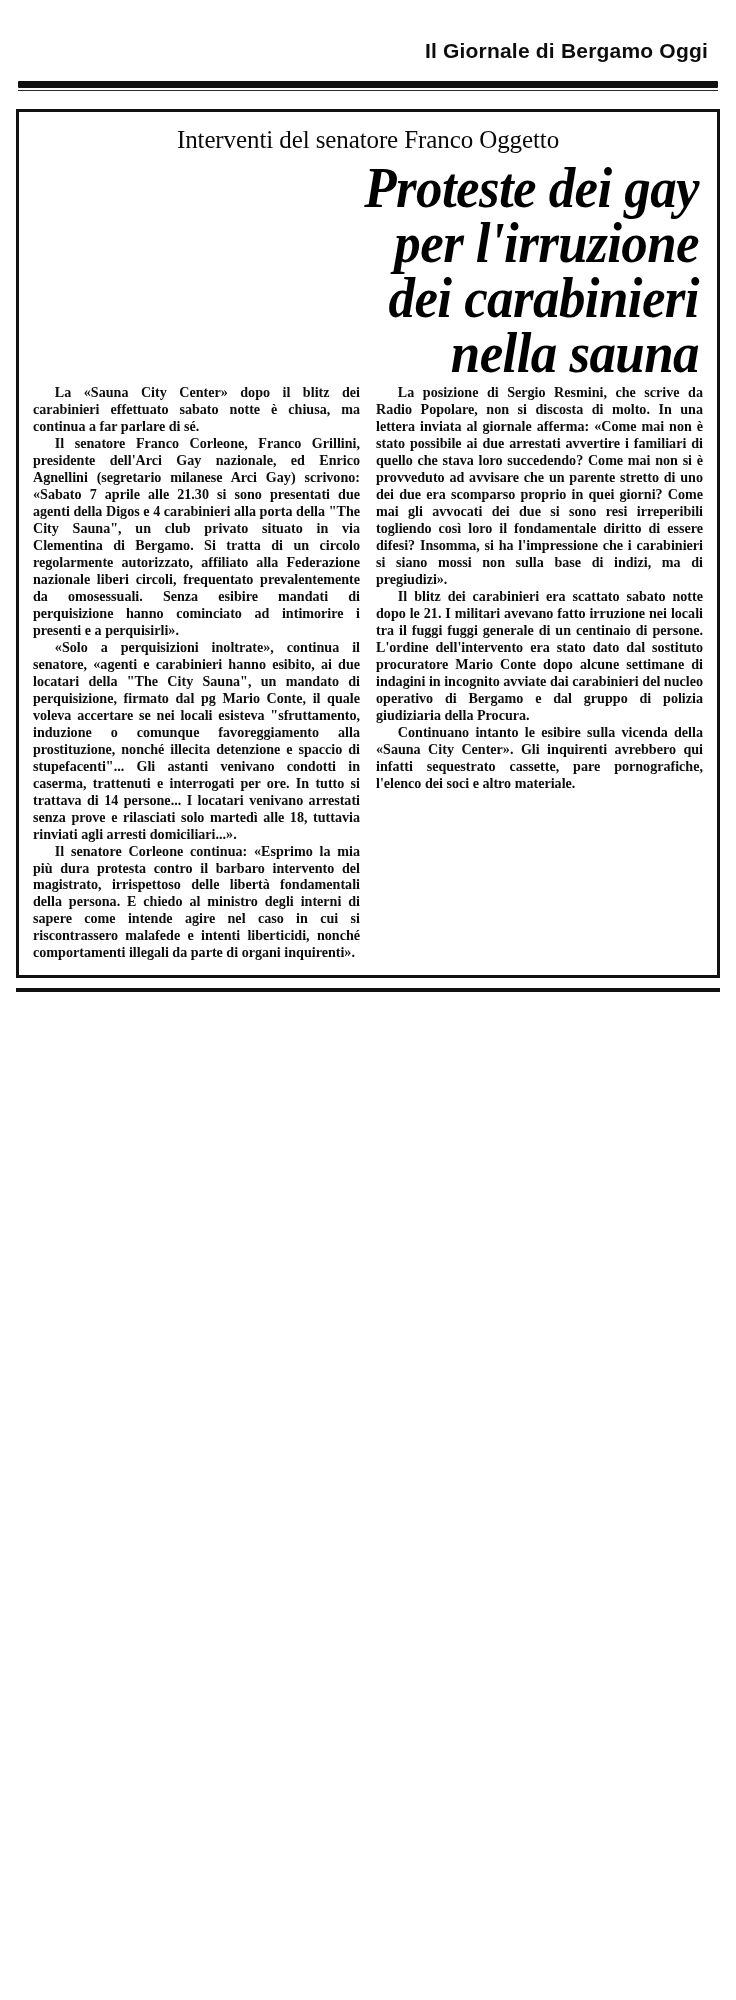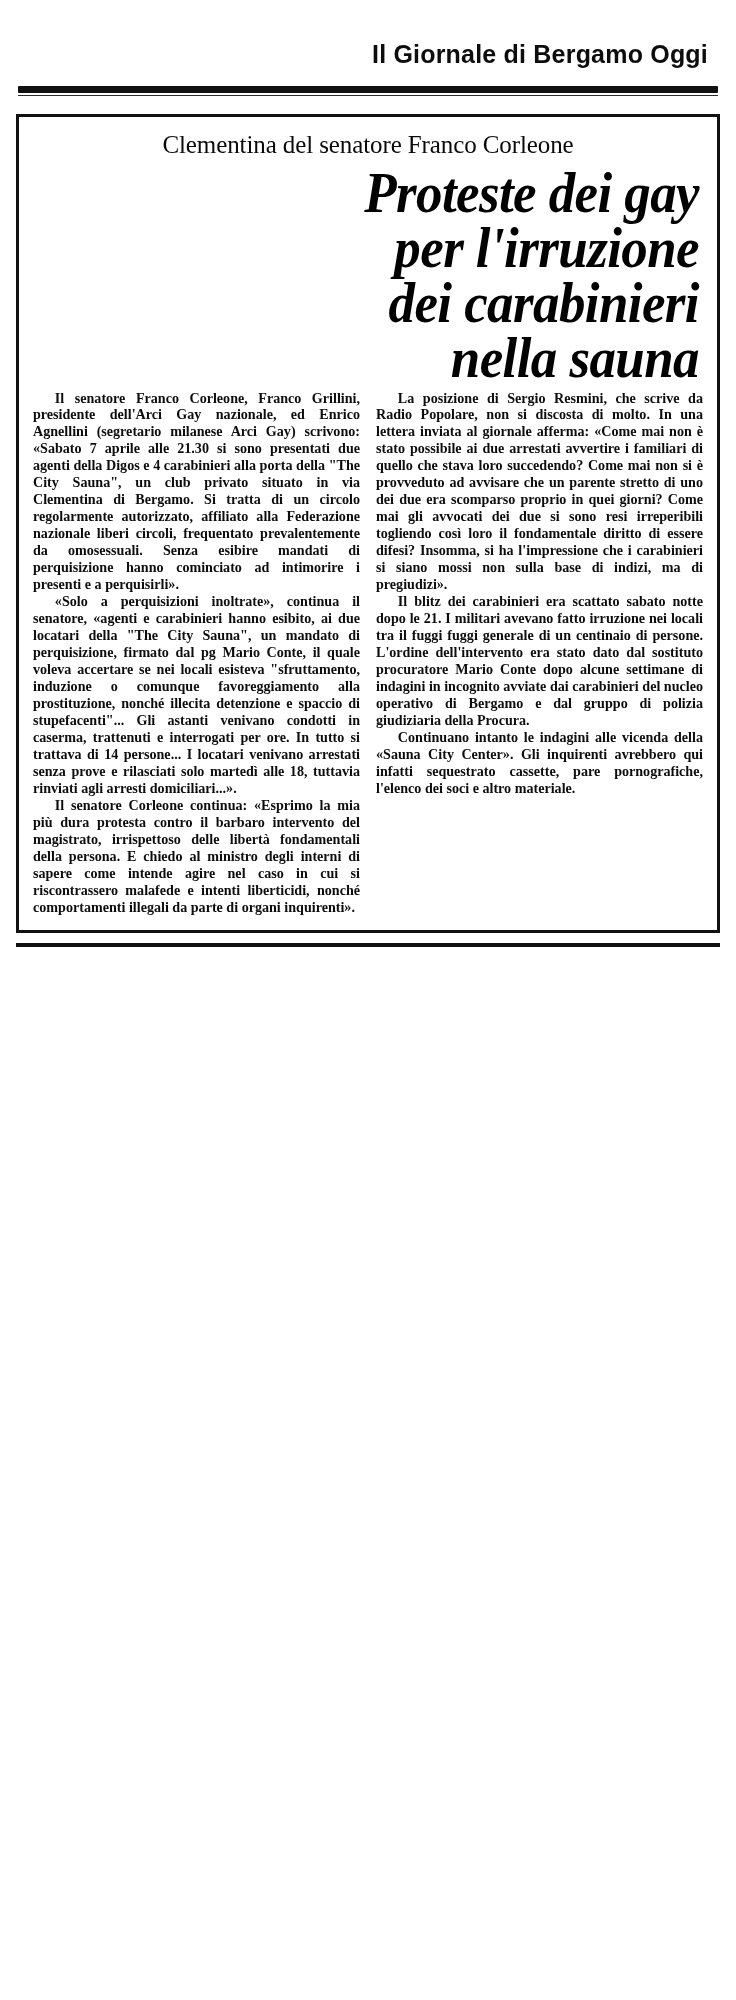--- a/index.html
+++ b/index.html
@@ -17,21 +17,21 @@
   }
 
   
   .masthead {
     padding: 38px 28px 0 0;
     text-align: right;
   }
   .masthead-line {
     font-family: "Liberation Sans", "DejaVu Sans", sans-serif;
     font-weight: bold;
-    font-size: 25px;
+    font-size: 21px;
     line-height: 1.28;
     letter-spacing: 0.2px;
     color: #0d0d0d;
   }
 
   .master-rule {
     margin: 16px 18px 0 18px;
     height: 7px;
     background: #111;
     border-radius: 1px;
@@ -116,38 +116,39 @@
 <div class="masthead">
   <div class="masthead-line">Il Giornale di Bergamo Oggi</div>
 </div>
 
 <div class="master-rule"></div>
 <div class="master-rule-thin"></div>
 
 <div class="article">
 
   <div class="kicker">
-    <div>Clementina del senatore Franco Corleone</div>
+    <div>Interventi del senatore Franco Oggetto</div>
   </div>
 
   <div class="headline">
     <div>Proteste dei gay</div>
     <div>per l'irruzione</div>
     <div>dei carabinieri</div>
     <div>nella sauna</div>
   </div>
 
   <div class="columns">
     <div class="col" id="col-left">
+        <p><span class="nar">La «Sauna City Center» dopo il blitz dei carabinieri effettuato sabato notte è chiusa, ma continua a far parlare di sé.</span></p>
         <p><span class="nar">Il senatore Franco Corleone, Franco Grillini, presidente dell'Arci Gay nazionale, ed Enrico Agnellini (segretario milanese Arci Gay) scrivono: </span><span class="quo">«Sabato 7 aprile alle 21.30 si sono presentati due agenti della Digos e 4 carabinieri alla porta della "The City Sauna", un club privato situato in via Clementina di Bergamo. Si tratta di un circolo regolarmente autorizzato, affiliato alla Federazione nazionale liberi circoli, frequentato prevalentemente da omosessuali. Senza esibire mandati di perquisizione hanno cominciato ad intimorire i presenti e a perquisirli».</span></p>
         <p><span class="quo">«Solo a perquisizioni inoltrate», </span><span class="nar">continua il senatore, </span><span class="quo">«agenti e carabinieri hanno esibito, ai due locatari della "The City Sauna", un mandato di perquisizione, firmato dal pg Mario Conte, il quale voleva accertare se nei locali esisteva "sfruttamento, induzione o comunque favoreggiamento alla prostituzione, nonché illecita detenzione e spaccio di stupefacenti"... Gli astanti venivano condotti in caserma, trattenuti e interrogati per ore. In tutto si trattava di 14 persone... I locatari venivano arrestati senza prove e rilasciati solo martedì alle 18, tuttavia rinviati agli arresti domiciliari...».</span></p>
         <p><span class="nar">Il senatore Corleone continua: </span><span class="quo">«Esprimo la mia più dura protesta contro il barbaro intervento del magistrato, irrispettoso delle libertà fondamentali della persona. E chiedo al ministro degli interni di sapere come intende agire nel caso in cui si riscontrassero malafede e intenti liberticidi, nonché comportamenti illegali da parte di organi inquirenti».</span></p>
       </div>
     <div class="col" id="col-right">
         <p><span class="nar">La posizione di Sergio Resmini, che scrive da Radio Popolare, non si discosta di molto. In una lettera inviata al giornale afferma: </span><span class="quo">«Come mai non è stato possibile ai due arrestati avvertire i familiari di quello che stava loro succedendo? Come mai non si è provveduto ad avvisare che un parente stretto di uno dei due era scomparso proprio in quei giorni? Come mai gli avvocati dei due si sono resi irreperibili togliendo così loro il fondamentale diritto di essere difesi? Insomma, si ha l'impressione che i carabinieri si siano mossi non sulla base di indizi, ma di pregiudizi».</span></p>
         <p><span class="nar">Il blitz dei carabinieri era scattato sabato notte dopo le 21. I militari avevano fatto irruzione nei locali tra il fuggi fuggi generale di un centinaio di persone. L'ordine dell'intervento era stato dato dal sostituto procuratore Mario Conte dopo alcune settimane di indagini in incognito avviate dai carabinieri del nucleo operativo di Bergamo e dal gruppo di polizia giudiziaria della Procura.</span></p>
-        <p><span class="nar">Continuano intanto le indagini alle vicenda della «Sauna City Center». Gli inquirenti avrebbero qui infatti sequestrato cassette, pare pornografiche, l'elenco dei soci e altro materiale.</span></p>
+        <p><span class="nar">Continuano intanto le esibire sulla vicenda della «Sauna City Center». Gli inquirenti avrebbero qui infatti sequestrato cassette, pare pornografiche, l'elenco dei soci e altro materiale.</span></p>
       </div>
   </div>
 
 </div>
 
 <div class="bottom-rule"></div>
 
 </body></html>

